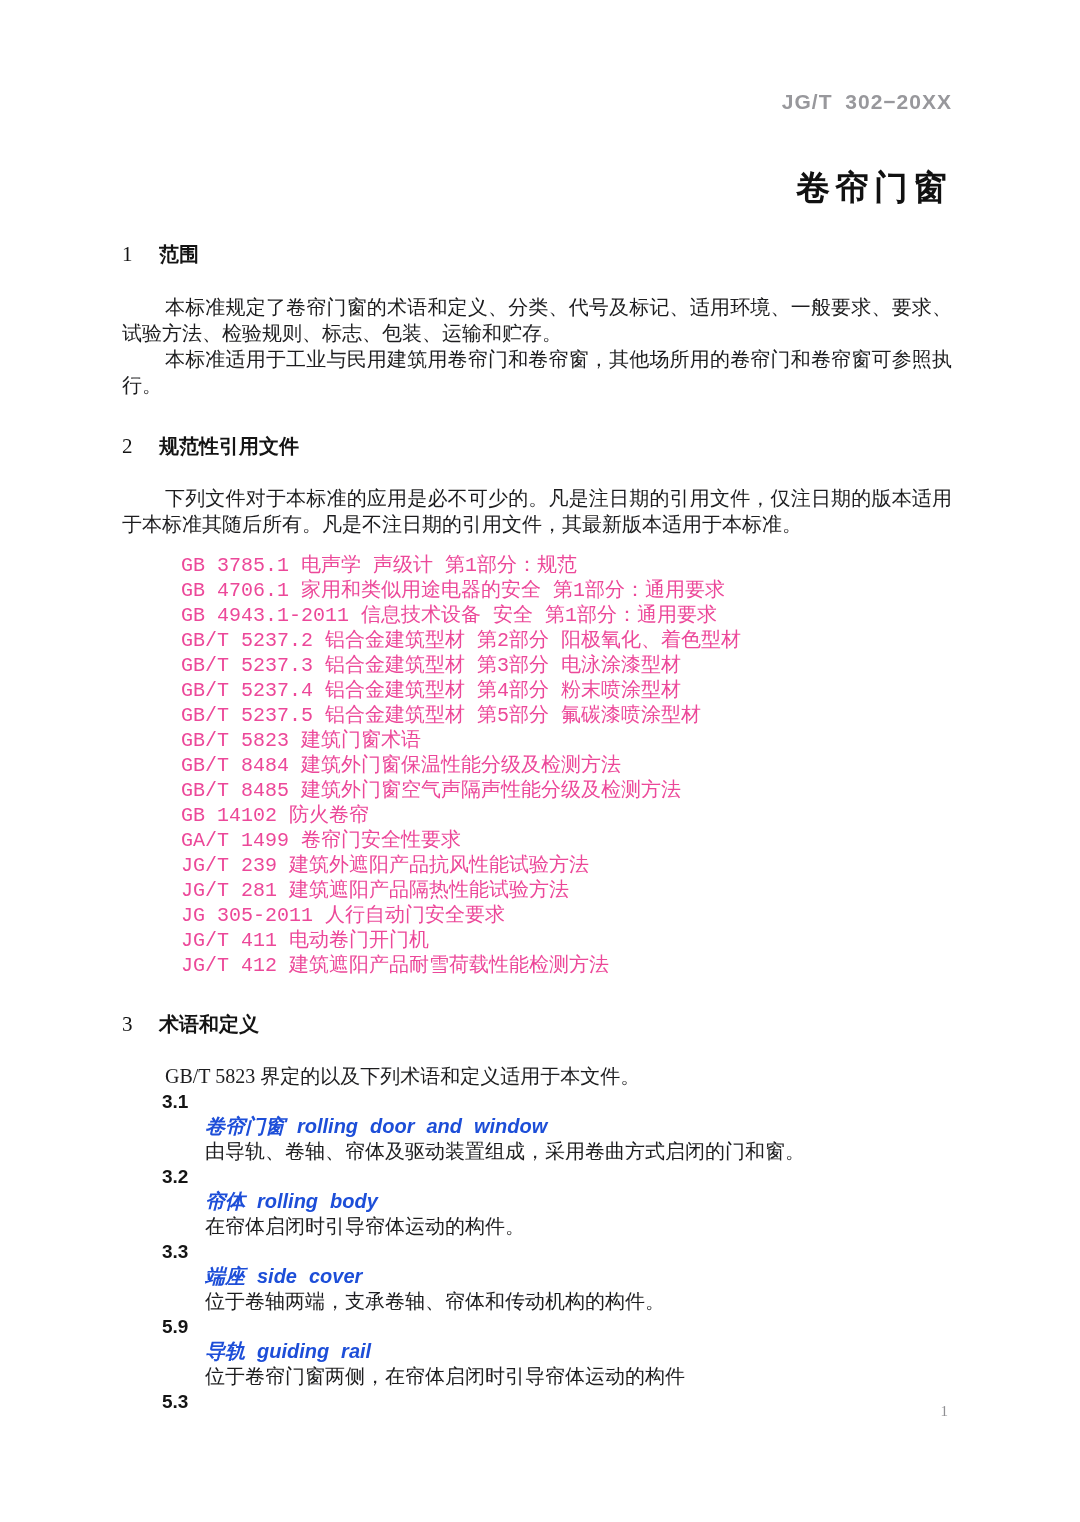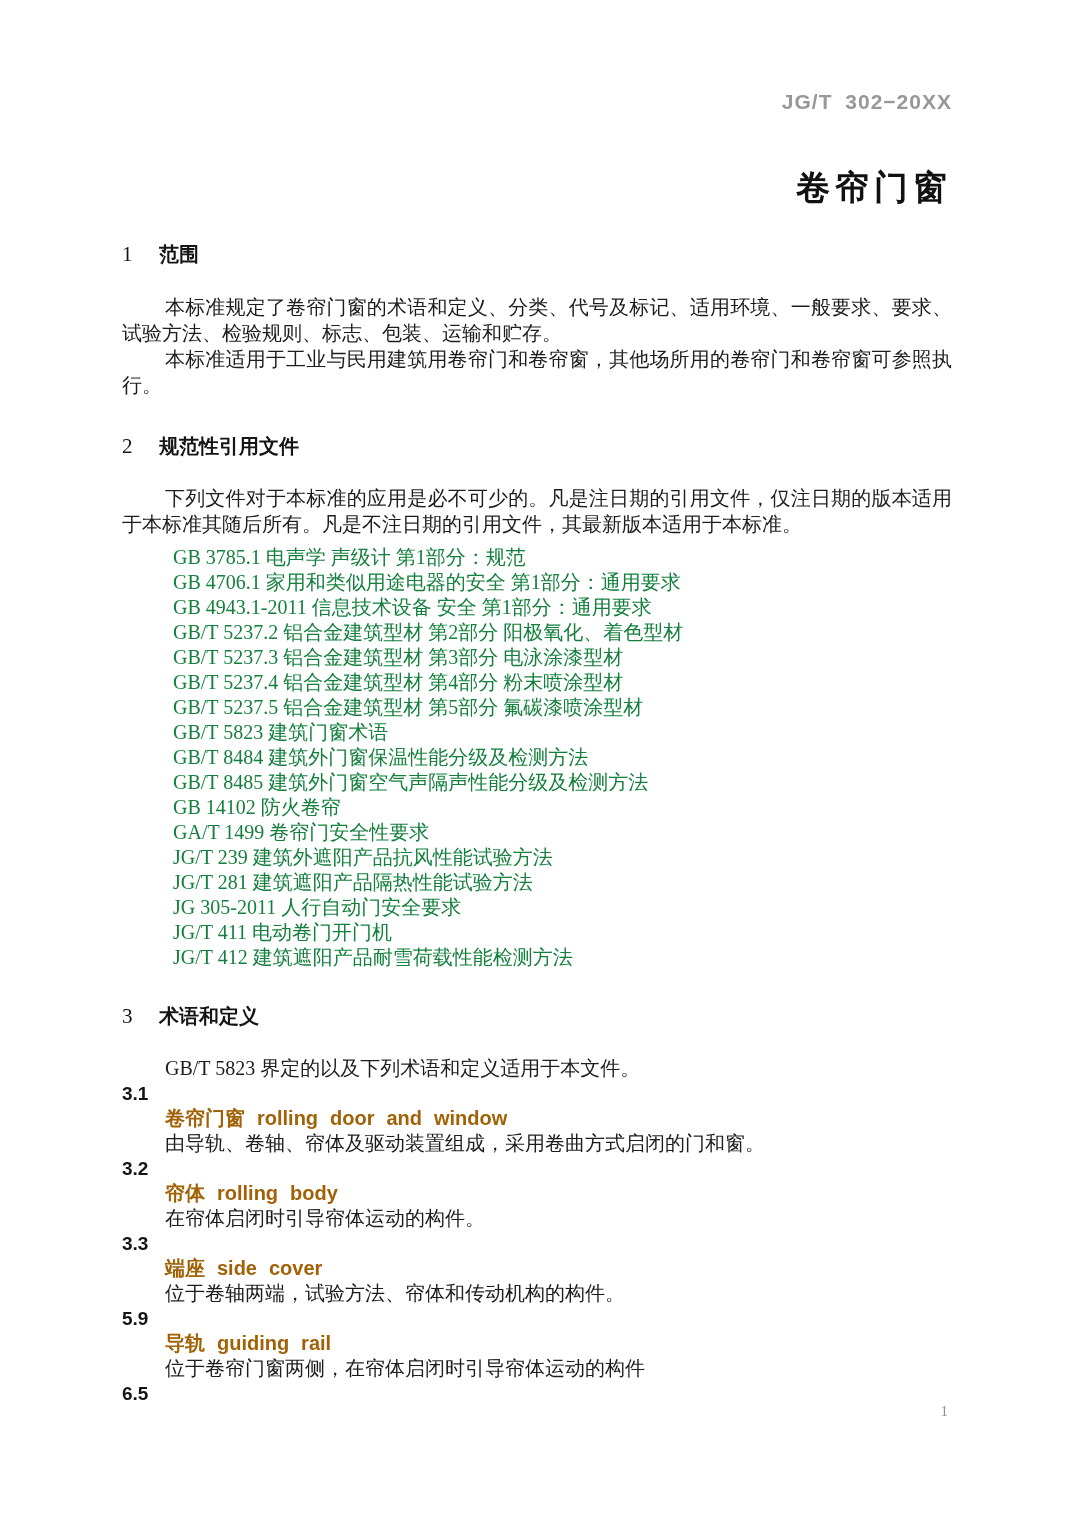--- a/index.html
+++ b/index.html
@@ -64,43 +64,44 @@
     text-align: justify;
     color: #1d1d1f;
   }
   .sans  { font-family: "Liberation Sans", sans-serif; }
   .serif { font-family: "Liberation Serif", serif; }
   .mt-para-1 { margin-top: 26px; }
   .mt-para-2 { margin-top: 25px; }
 
   .ref-list {
     list-style: none;
-    margin: 8px;
+    margin: 16px;
     padding: 0 0 0 43px;
     font-size: 20px;
     line-height: 25px;
-    font-family: Liberation Serif, serif;
-    color: #15803d;
+    font-family: Liberation Mono, monospace;
+    color: #ec4899;
   }
   .ref-item { white-space: nowrap; }
 
-  .terms { margin-top: 0; }
+  .terms { margin-top: 0; margin-left: 40px; }
   .term-entry { font-size: 20px; line-height: 25px; }
   .term-id {
     font-family: "Liberation Sans", sans-serif;
     font-weight: bold;
     font-size: 19px;
     color: #141414;
   }
   .term-line {
     padding-left: 43px;
     font-family: "Liberation Sans", sans-serif;
     font-weight: bold;
     word-spacing: 0.32em;
-    color: #a16207;
+    color: #1d4ed8;
+    font-style: italic;
   }
   .term-def {
     padding-left: 43px;
     font-family: "Liberation Sans", sans-serif;
     color: #1d1d1f;
   }
   .term-line:empty, .term-def:empty { display: none; }
 
   .page-number {
     position: absolute;
@@ -162,28 +163,28 @@
       <div class="term-def">由导轨、卷轴、帘体及驱动装置组成，采用卷曲方式启闭的门和窗。</div>
     </div>
       <div class="term-entry">
       <div class="term-id">3.2</div>
       <div class="term-line">帘体 rolling body</div>
       <div class="term-def">在帘体启闭时引导帘体运动的构件。</div>
     </div>
       <div class="term-entry">
       <div class="term-id">3.3</div>
       <div class="term-line">端座 side cover</div>
-      <div class="term-def">位于卷轴两端，试验方法、帘体和传动机构的构件。</div>
+      <div class="term-def">位于卷轴两端，支承卷轴、帘体和传动机构的构件。</div>
     </div>
       <div class="term-entry">
       <div class="term-id">5.9</div>
       <div class="term-line">导轨 guiding rail</div>
       <div class="term-def">位于卷帘门窗两侧，在帘体启闭时引导帘体运动的构件</div>
     </div>
       <div class="term-entry">
-      <div class="term-id">6.5</div>
+      <div class="term-id">5.3</div>
 
     </div>
     </div>
 
   <div class="page-number">1</div>
 
 </div>
 
 </body></html>

